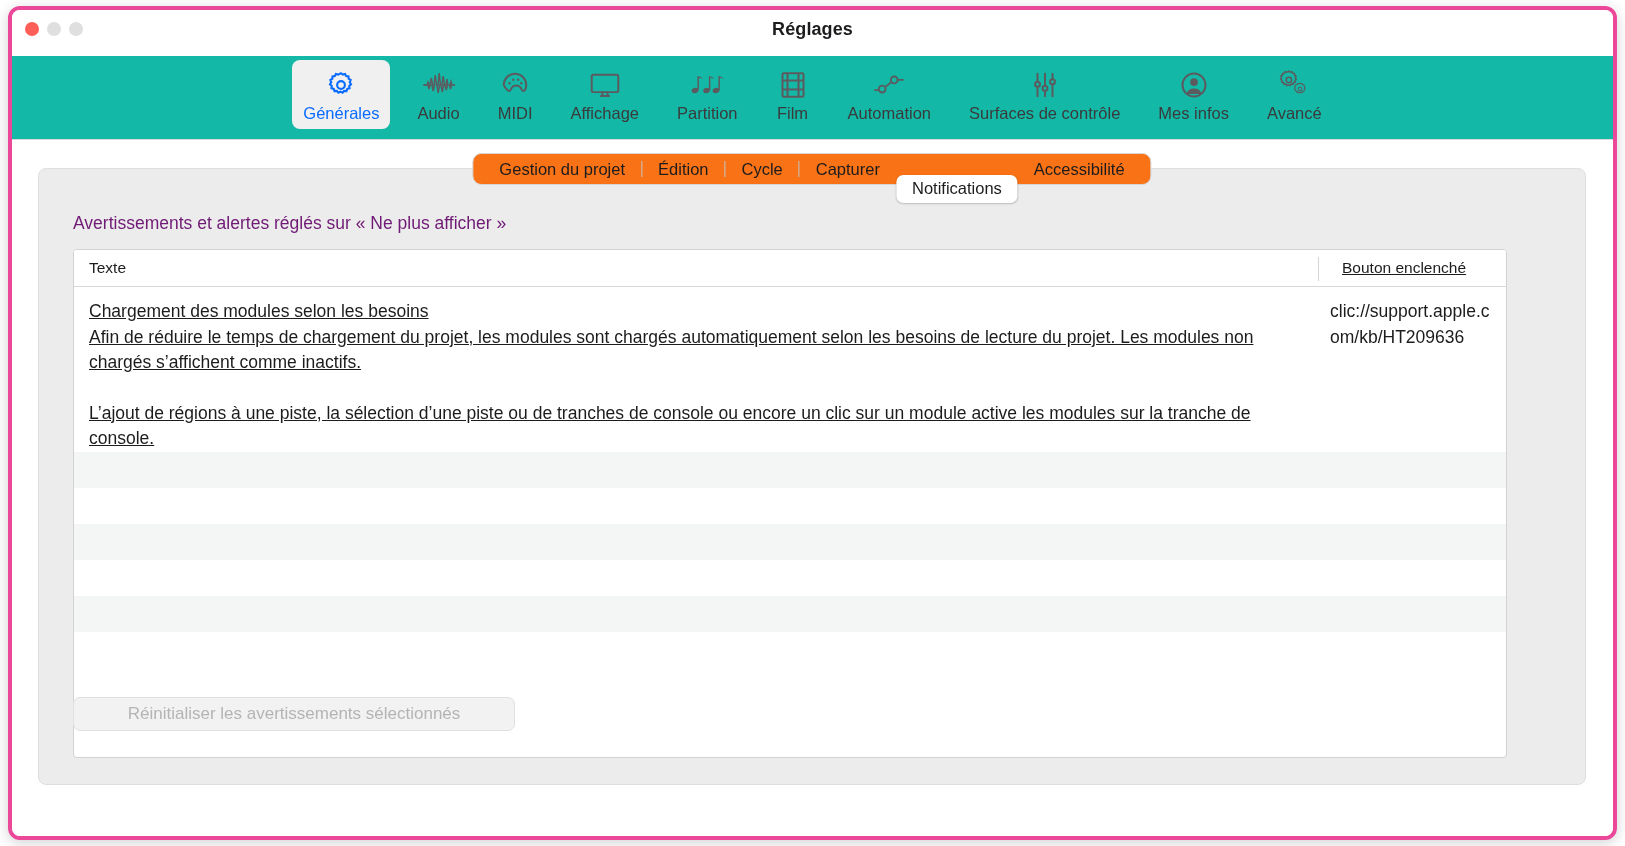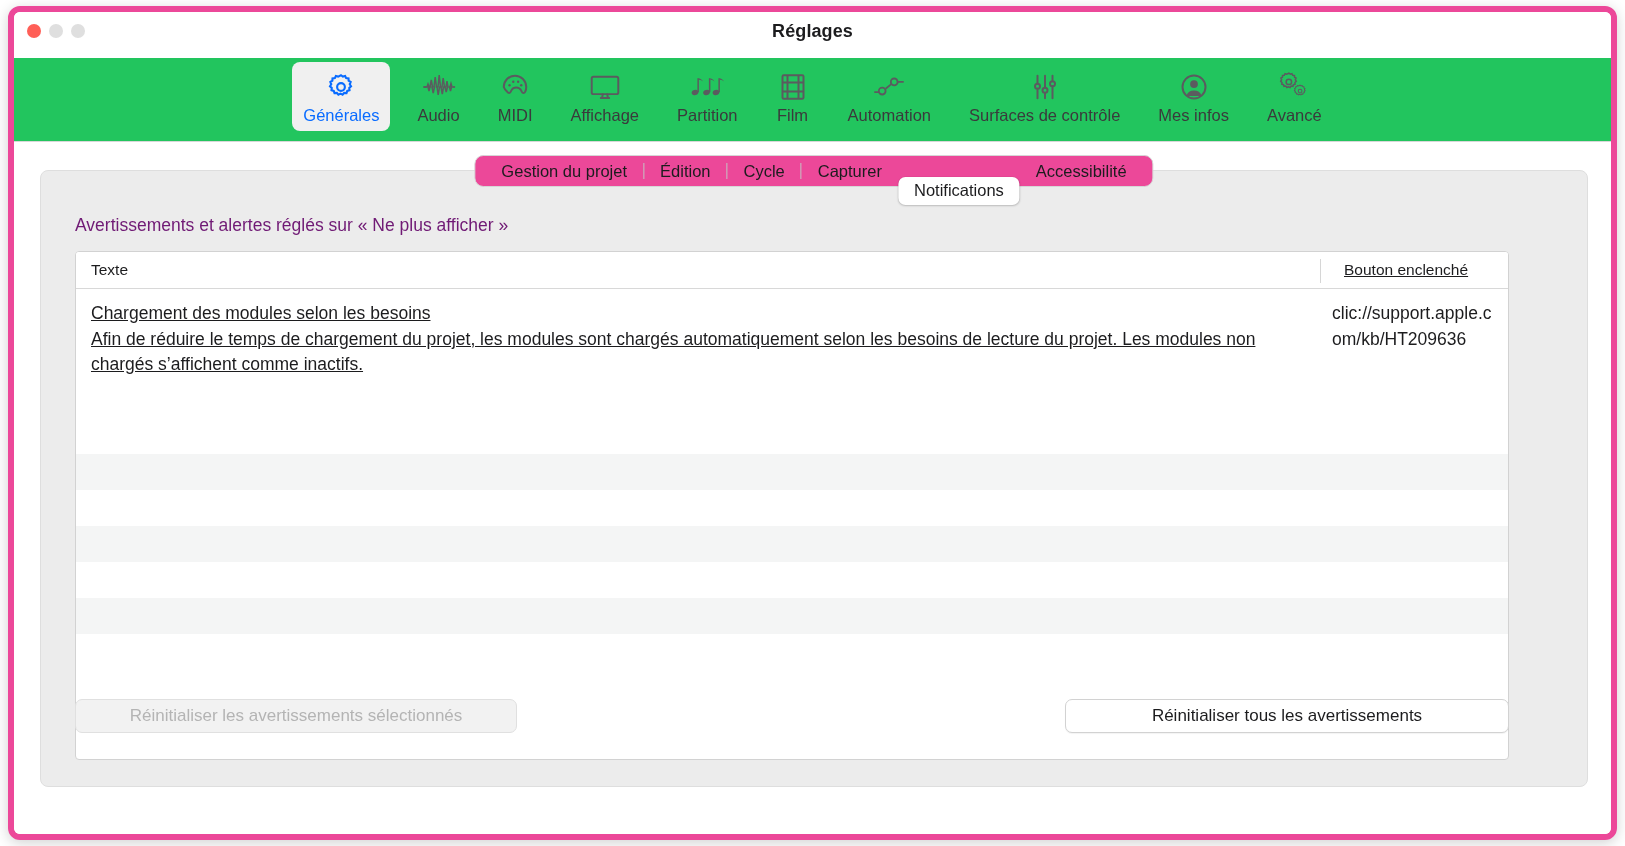--- a/index.html
+++ b/index.html
@@ -10,21 +10,21 @@
     -webkit-font-smoothing: antialiased;
   }
 
   
   .window {
     position: absolute;
     left: 8px; top: 6px;
     width: 1609px; height: 834px;
     background: #ffffff;
     border-radius: 12px;
-    border: 6px solid #ec4899;
+    border: 4px solid #ec4899;
     box-shadow: 0 3px 14px rgba(0,0,0,0.18);
     overflow: hidden;
   }
 
   
   .titlebar {
     position: relative;
     height: 46px;
     background: #ffffff;
   }
@@ -43,21 +43,21 @@
     text-align: center;
     font-size: 18px; font-weight: bold;
     color: #1c1c1e;
     letter-spacing: .1px;
   }
 
   
   .toolbar {
     position: relative;
     height: 84px;
-    background: #22c55e;
+    background: #14b8a6;
     border-bottom: 1px solid #d8d8d8;
     display: flex;
     justify-content: center;
     align-items: flex-start;
     gap: 16px;
     padding-top: 4px;
   }
   .tb-item {
     display: flex;
     flex-direction: column;
@@ -99,21 +99,21 @@
     border-radius: 8px;
   }
 
   
   .segbar {
     position: absolute;
     left: 50%; top: -16px;
     transform: translateX(-50%);
     display: flex;
     align-items: center;
-    background: #ec4899;
+    background: #f97316;
     border: 1px solid #d6d6d6;
     border-radius: 9px;
     height: 32px;
     padding: 10px;
   }
   .seg {
     position: relative;
     display: flex; align-items: center;
     height: 28px;
     padding: 0 16px;
@@ -402,33 +402,33 @@
           <div class="col-divider"></div>
           <div class="th th-btn">Bouton enclenché</div>
         </div>
 
         <div class="tbody">
           <div class="row-content">
             <div class="cell-text">
               <div>Chargement des modules selon les besoins</div>
               <div>Afin de réduire le temps de chargement du projet, les modules sont chargés automatiquement selon les besoins de lecture du projet. Les modules non chargés s’affichent comme inactifs.</div>
               <div class="para-gap"></div>
+              <div>L’ajout de régions à une piste, la sélection d’une piste ou de tranches de console ou encore un clic sur un module active les modules sur la tranche de console.</div>
             </div>
             <div class="cell-url">clic://support.apple.com/kb/HT209636</div>
           </div>
 
           <div class="stripes">
             <div class="stripe alt"></div>
             <div class="stripe plain"></div>
             <div class="stripe alt"></div>
             <div class="stripe plain"></div>
             <div class="stripe alt"></div>
             <div class="stripe plain"></div>
           </div>
         </div>
       </div>
 
       <div class="btn btn-reset-selected">Réinitialiser les avertissements sélectionnés</div>
-      <div class="btn btn-reset-all">Réinitialiser tous les avertissements</div>
 
     </div>
   </div>
 </div>
 
 </body></html>

